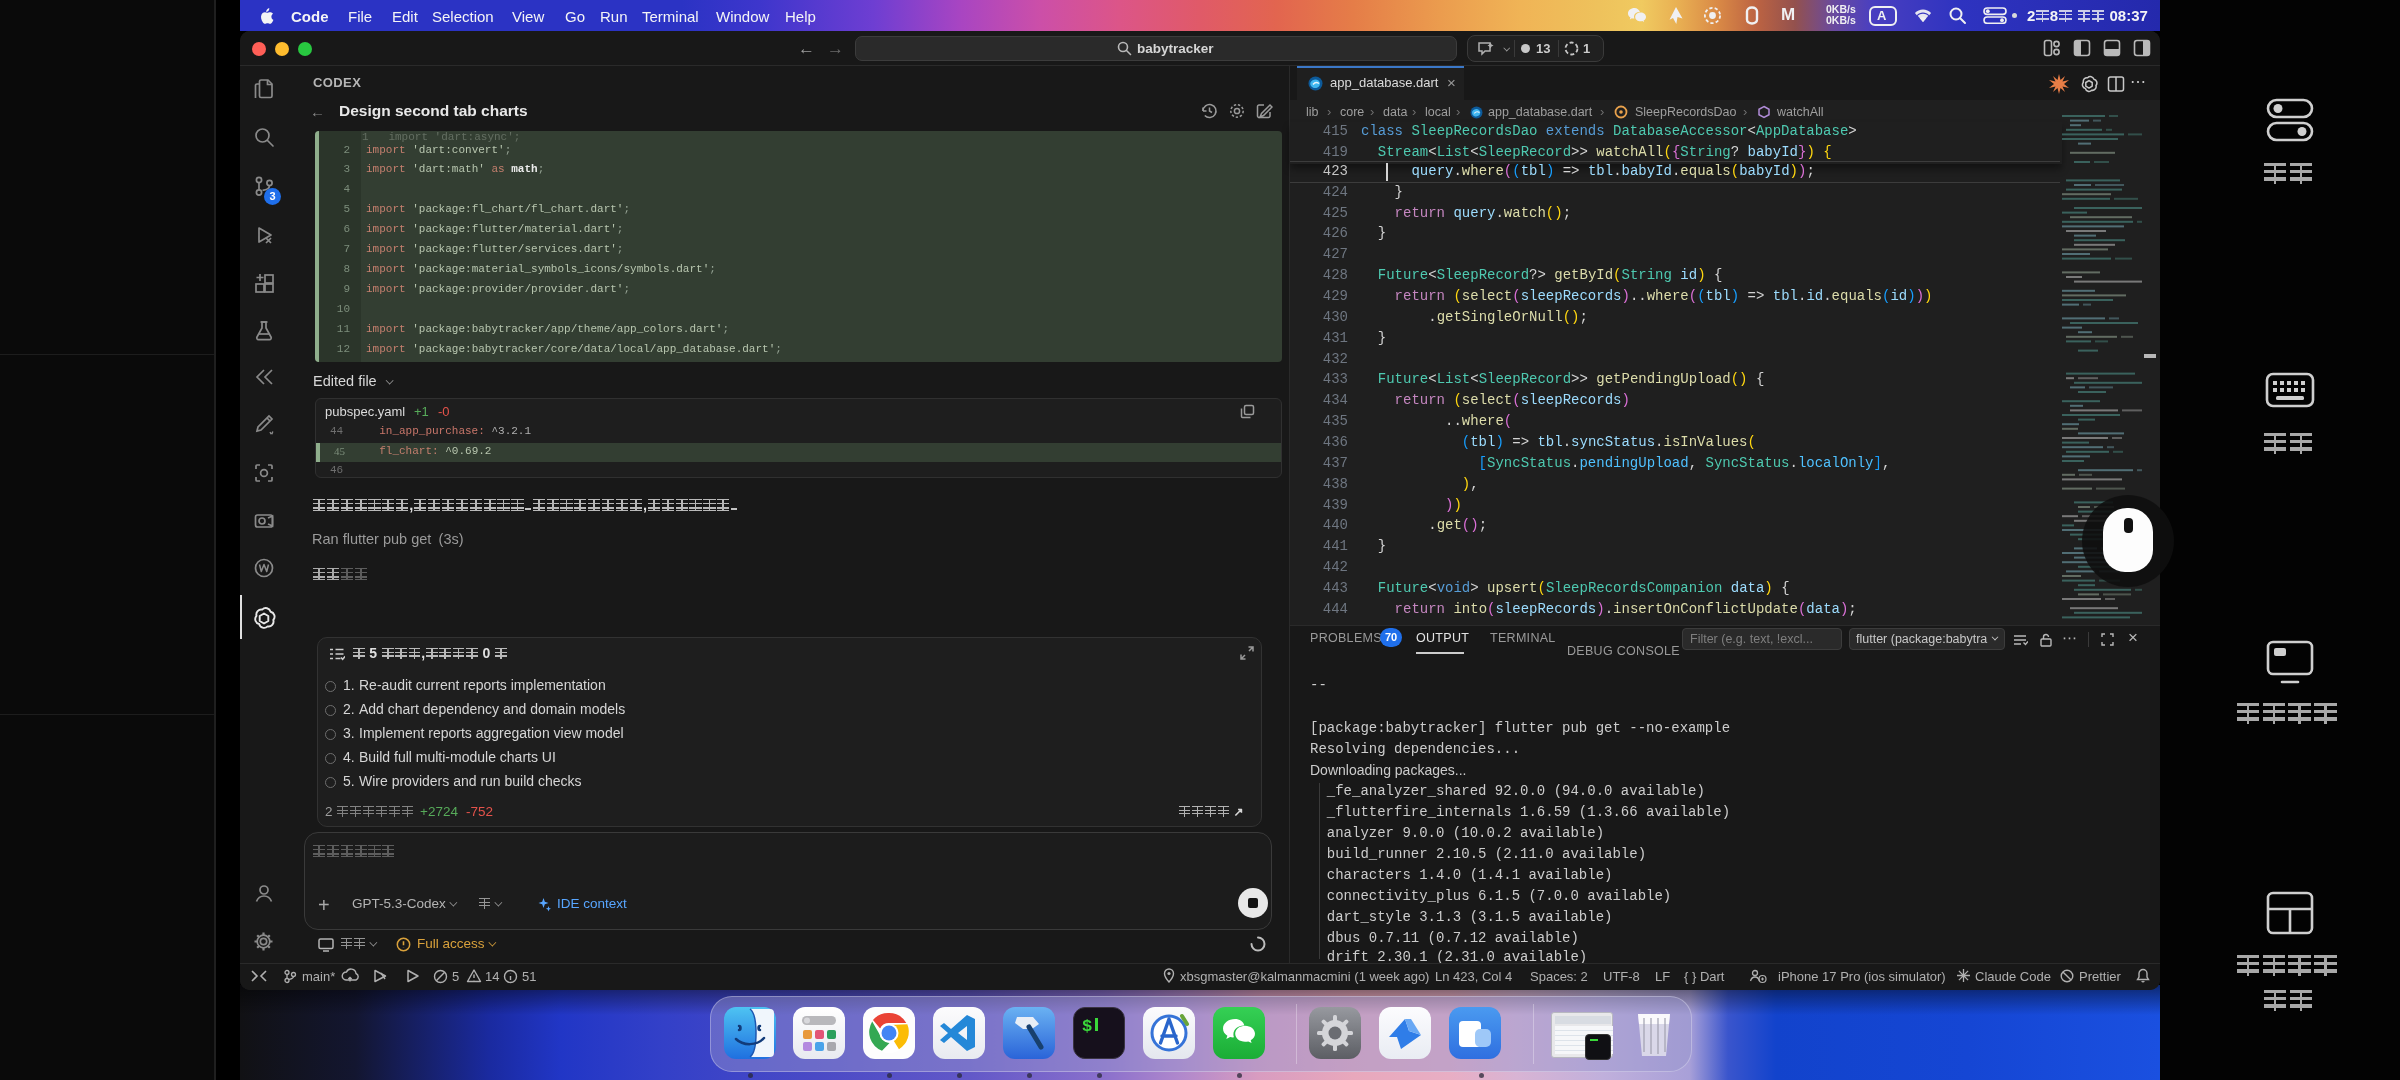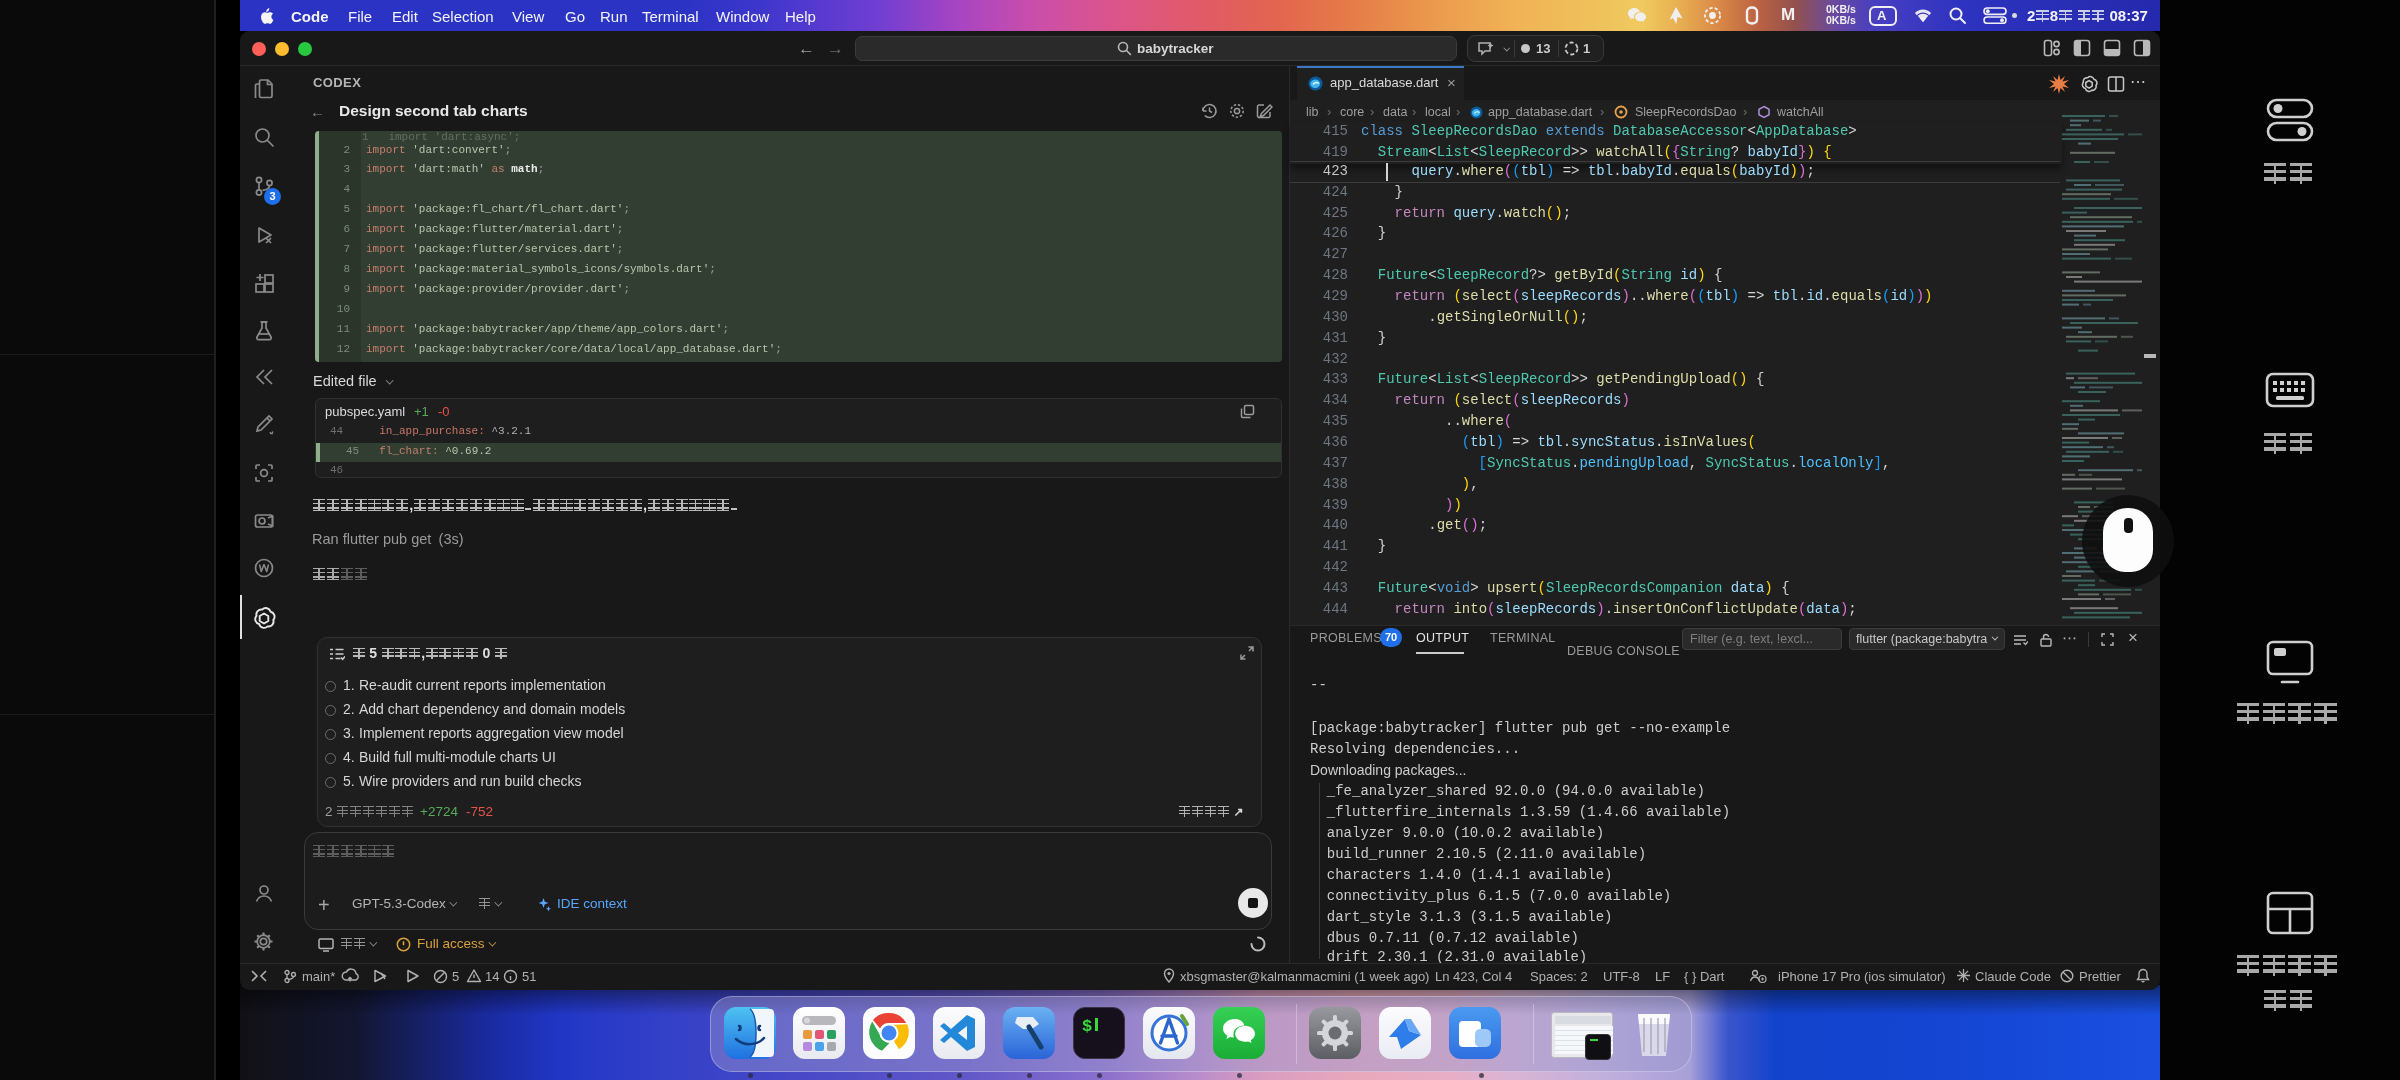--- a/index.html
+++ b/index.html
@@ -382,21 +382,21 @@
     <div class="t" style="left:414px;top:404px;font-size:13px;color:#57ab5a;font-weight:400;font-family:'Liberation Sans',sans-serif;">+1</div>
     <div class="t" style="left:438px;top:404px;font-size:13px;color:#e5534b;font-weight:400;font-family:'Liberation Sans',sans-serif;">-0</div>
     <svg style="position:absolute;left:1240px;top:404px;" width="15" height="15" viewBox="0 0 15 15" fill="none">
       <rect x="4.5" y="1.5" width="9" height="9" rx="1.5" stroke="#9a9a9a" stroke-width="1.5"></rect>
       <path d="M10.5 13.5h-8a1 1 0 0 1-1-1v-8" stroke="#9a9a9a" stroke-width="1.5"></path>
     </svg>
     <div class="t" style="left:330px;top:425px;font-size:11px;color:#6e6e6e;font-weight:400;font-family:'Liberation Mono',monospace;">44</div>
     <div class="t" style="left:366px;top:425px;font-size:11px;color:#b8b8b8;font-weight:400;font-family:'Liberation Mono',monospace;">  <span style="color:#c9766a">in_app_purchase:</span> <span style="color:#b0b0b0">^3.2.1</span></div>
     <div style="position:absolute;left:316px;top:443px;width:965px;height:19px;background:#333e32;"></div>
     <div style="position:absolute;left:316px;top:443px;width:4px;height:19px;background:#8fae8c;"></div>
-    <div class="t" style="left:346px;top:445px;font-size:11px;color:#7c8d7b;font-weight:400;font-family:Liberation Mono, monospace;">45</div>
+    <div class="t" style="left:334px;top:445px;font-size:11px;color:#7c8d7b;font-weight:400;font-family:Liberation Serif, serif;">45</div>
     <div class="t" style="left:366px;top:445px;font-size:11px;color:#bdc6b8;font-weight:400;font-family:'Liberation Mono',monospace;">  <span style="color:#c47f6e">fl_chart:</span> <span style="color:#b8c6af">^0.69.2</span></div>
     <div class="t" style="left:330px;top:464px;font-size:11px;color:#6e6e6e;font-weight:400;font-family:'Liberation Mono',monospace;">46</div>
     <div class="t" style="left:312px;top:497px;font-size:14.5px;color:#e2e2e2;font-weight:600;font-family:'Liberation Sans',sans-serif;"><i class="cj"></i><i class="cj"></i><i class="cj"></i><i class="cj"></i><i class="cj"></i><i class="cj"></i><i class="cj"></i>,<i class="cj"></i><i class="cj"></i><i class="cj"></i><i class="cj"></i><i class="cj"></i><i class="cj"></i><i class="cj"></i><i class="cj"></i><i class="cjp"></i><i class="cj"></i><i class="cj"></i><i class="cj"></i><i class="cj"></i><i class="cj"></i><i class="cj"></i><i class="cj"></i><i class="cj"></i>,<i class="cj"></i><i class="cj"></i><i class="cj"></i><i class="cj"></i><i class="cj"></i><i class="cj"></i><i class="cjp"></i></div>
     <div class="t" style="left:312px;top:531px;font-size:14.5px;color:#9a9a9a;font-weight:400;font-family:'Liberation Sans',sans-serif;">Ran flutter pub get (3s)</div>
     <div class="t" style="left:312px;top:566px;font-size:14.5px;color:#cfcfcf;font-weight:600;font-family:'Liberation Sans',sans-serif;"><i class="cj"></i><i class="cj"></i><span style="color:#6f6f6f"><i class="cj"></i><i class="cj"></i></span></div>
     <div style="position:absolute;left:317px;top:637px;width:945px;height:190px;background:#1e1e1e;border:1px solid #323232;border-radius:10px;"></div>
     <svg style="position:absolute;left:329px;top:647px;" width="16" height="14" viewBox="0 0 16 14" fill="none">
       <path d="M1 2.5h3M1 7h3M1 11.5h3" stroke="#cccccc" stroke-width="1.6"></path>
       <path d="M6.5 2.5h8M6.5 7h8M6.5 11.5h5" stroke="#cccccc" stroke-width="1.6"></path>
       <path d="M12 10.5l1.6 1.8 2.6-3" stroke="#cccccc" stroke-width="1.5"></path>
@@ -697,21 +697,21 @@
     <div style="position:absolute;left:2088px;top:632px;width:1px;height:15px;background:#3a3a3a;"></div>
     <svg style="position:absolute;left:2100px;top:632px;" width="15" height="15" viewBox="0 0 15 15" fill="none">
       <path d="M5 2H2v3M10 2h3v3M2 10v3h3M13 10v3h-3" stroke="#b8b8b8" stroke-width="1.4"></path>
     </svg>
     <div class="t" style="left:2128px;top:628px;font-size:17px;color:#b8b8b8;font-weight:400;font-family:'Liberation Sans',sans-serif;">×</div>
     <div class="t" style="left:1310px;top:677px;font-size:14px;color:#cccccc;font-weight:400;font-family:'Liberation Mono',monospace;">--</div>
     <div class="t" style="left:1310px;top:720px;font-size:14px;color:#cccccc;font-weight:400;font-family:'Liberation Mono',monospace;">[package:babytracker] flutter pub get --no-example</div>
     <div class="t" style="left:1310px;top:741px;font-size:14px;color:#cccccc;font-weight:400;font-family:'Liberation Mono',monospace;">Resolving dependencies...</div>
     <div class="t" style="left:1310px;top:762px;font-size:14px;color:#cccccc;font-weight:400;font-family:Liberation Sans, sans-serif;">Downloading packages...</div>
     <div class="t" style="left:1310px;top:783px;font-size:14px;color:#cccccc;font-weight:400;font-family:'Liberation Mono',monospace;">  _fe_analyzer_shared 92.0.0 (94.0.0 available)</div>
-    <div class="t" style="left:1310px;top:804px;font-size:14px;color:#cccccc;font-weight:400;font-family:'Liberation Mono',monospace;">  _flutterfire_internals 1.3.59 (1.4.66 available)</div>
+    <div class="t" style="left:1310px;top:804px;font-size:14px;color:#cccccc;font-weight:400;font-family:'Liberation Mono',monospace;">  _flutterfire_internals 1.6.59 (1.3.66 available)</div>
     <div class="t" style="left:1310px;top:825px;font-size:14px;color:#cccccc;font-weight:400;font-family:'Liberation Mono',monospace;">  analyzer 9.0.0 (10.0.2 available)</div>
     <div class="t" style="left:1310px;top:846px;font-size:14px;color:#cccccc;font-weight:400;font-family:'Liberation Mono',monospace;">  build_runner 2.10.5 (2.11.0 available)</div>
     <div class="t" style="left:1310px;top:867px;font-size:14px;color:#cccccc;font-weight:400;font-family:'Liberation Mono',monospace;">  characters 1.4.0 (1.4.1 available)</div>
     <div class="t" style="left:1310px;top:888px;font-size:14px;color:#cccccc;font-weight:400;font-family:'Liberation Mono',monospace;">  connectivity_plus 6.1.5 (7.0.0 available)</div>
     <div class="t" style="left:1310px;top:909px;font-size:14px;color:#cccccc;font-weight:400;font-family:'Liberation Mono',monospace;">  dart_style 3.1.3 (3.1.5 available)</div>
     <div class="t" style="left:1310px;top:930px;font-size:14px;color:#cccccc;font-weight:400;font-family:'Liberation Mono',monospace;">  dbus 0.7.11 (0.7.12 available)</div>
     <div class="t" style="left:1310px;top:949px;font-size:14px;color:#cccccc;font-weight:400;font-family:'Liberation Mono',monospace;">  drift 2.30.1 (2.31.0 available)</div>
     <div style="position:absolute;left:1319px;top:783px;width:1px;height:176px;background:#3a3a3a;"></div>
     <div style="position:absolute;left:240px;top:963px;width:1920px;height:27px;background:#181818;border-top:1px solid #2a2a2a;border-radius:0 0 10px 10px;"></div>
     <svg style="position:absolute;left:251px;top:969px;" width="16" height="14" viewBox="0 0 16 14" fill="none">

